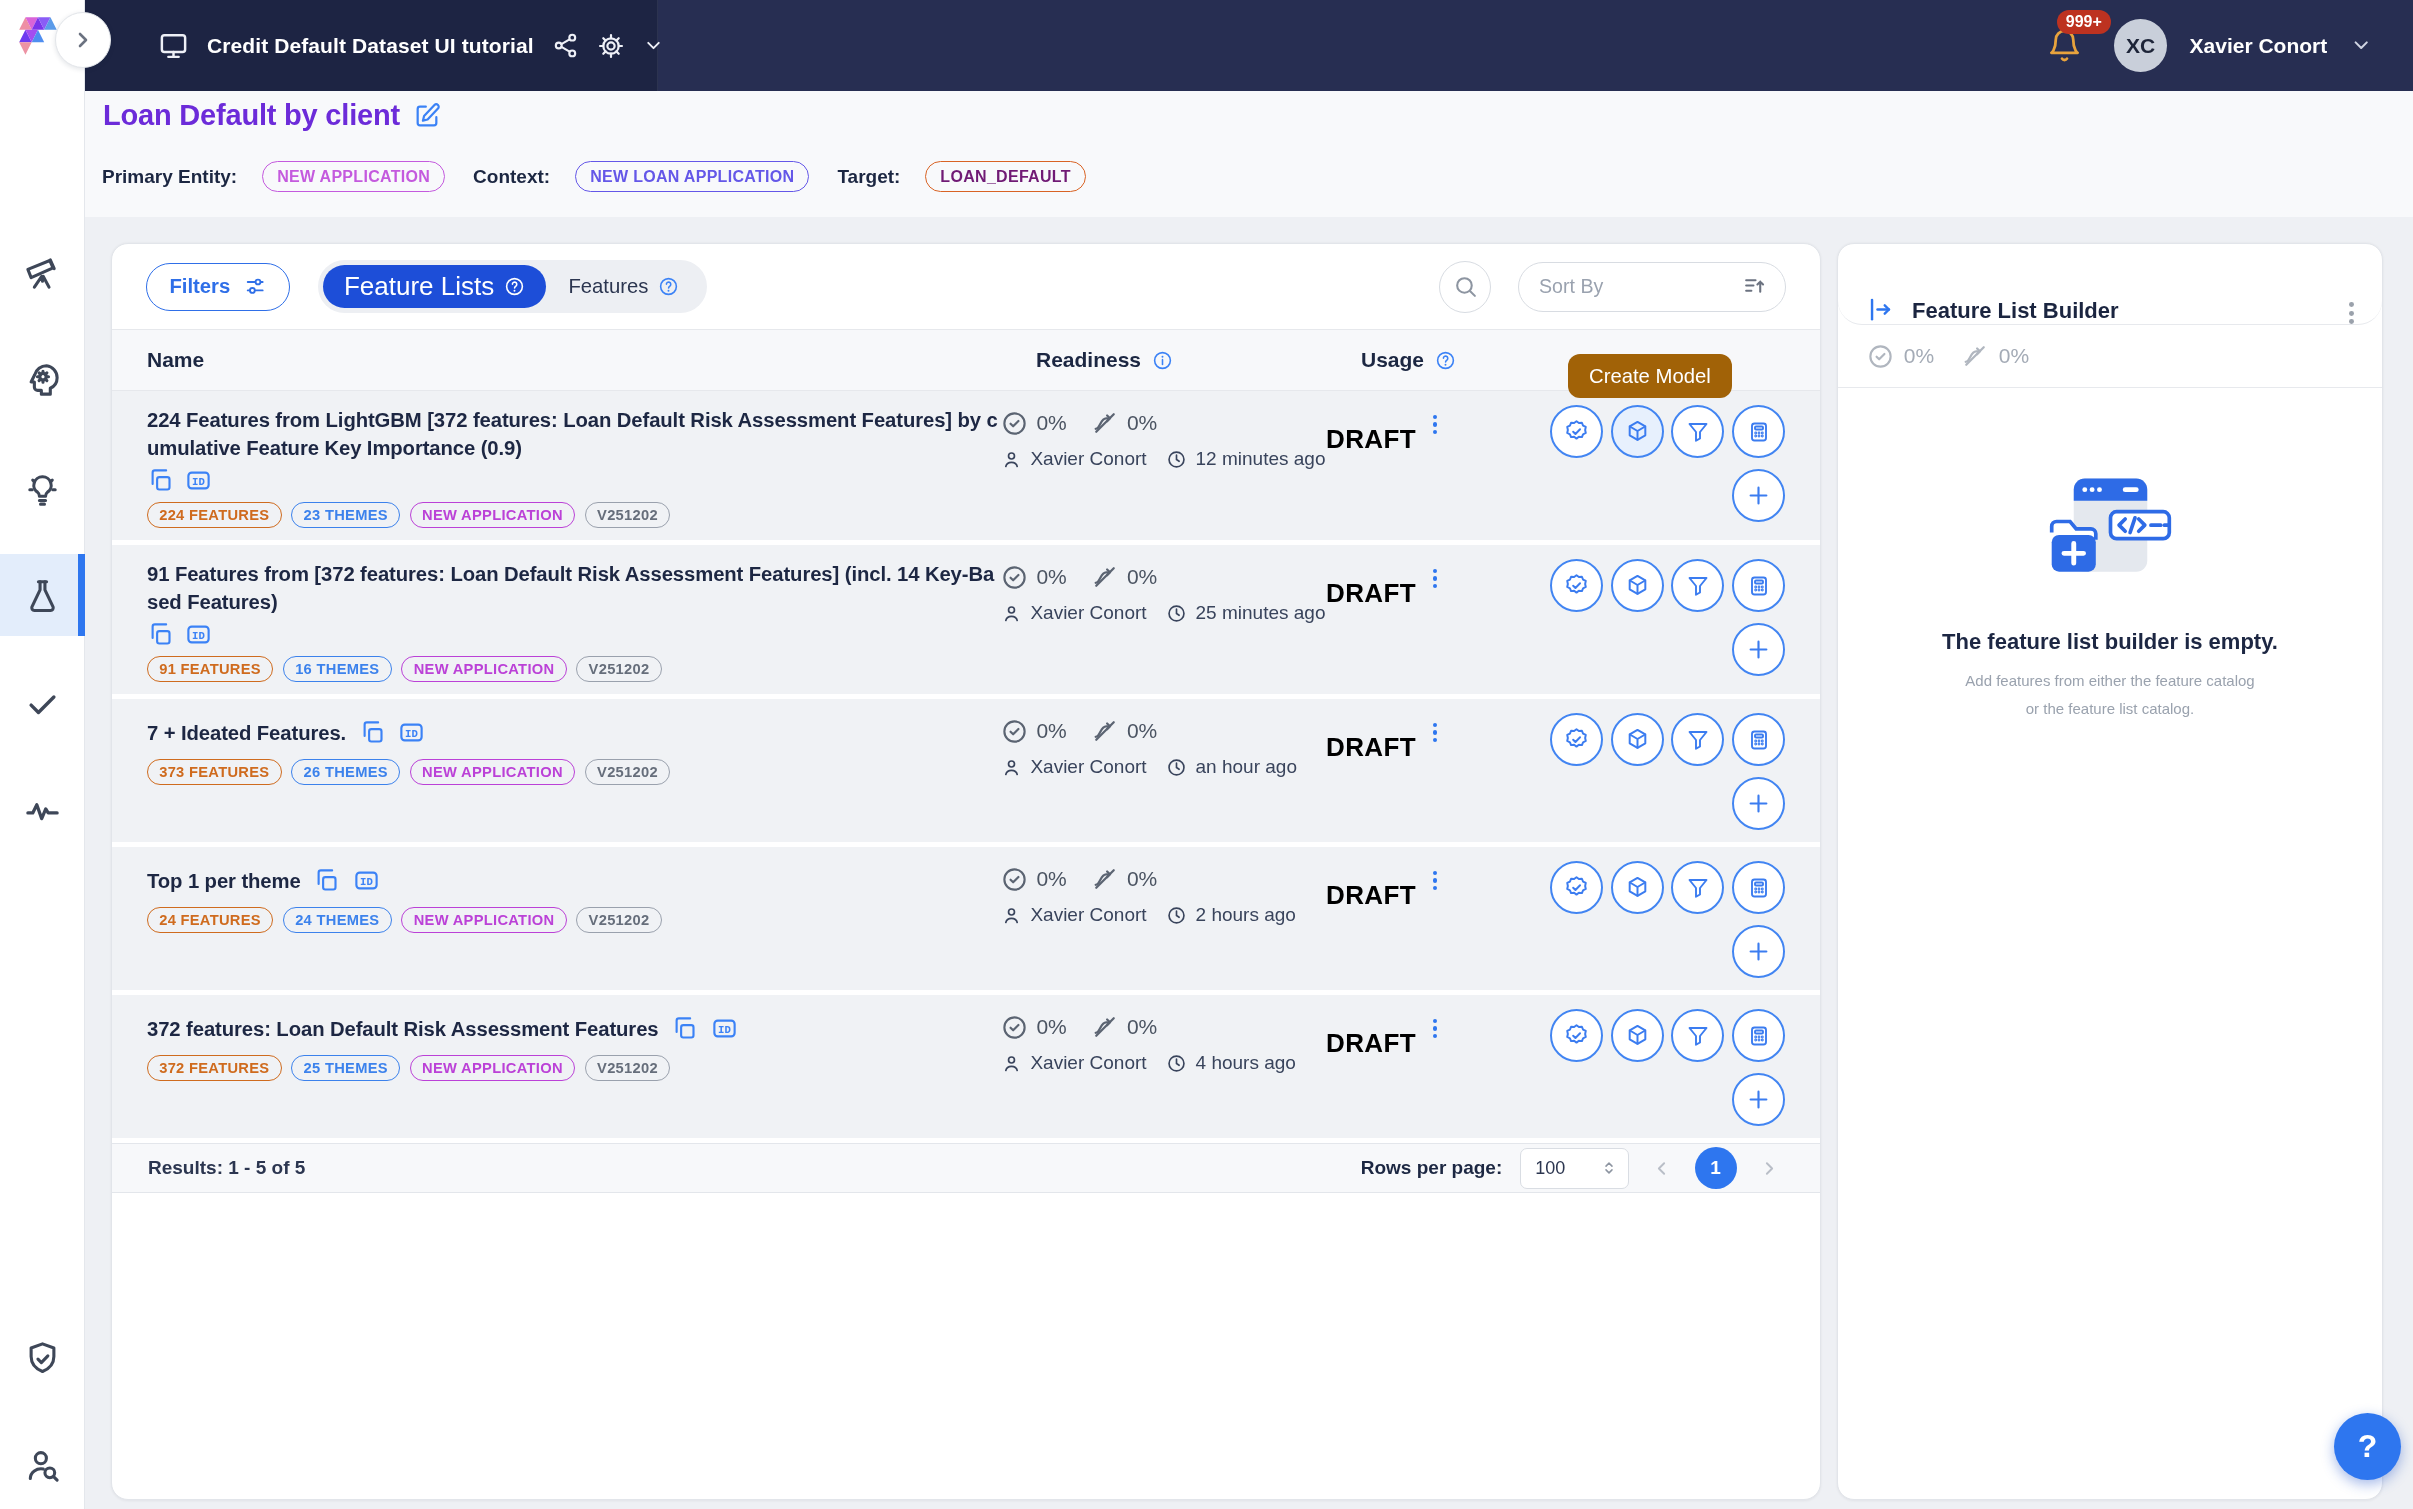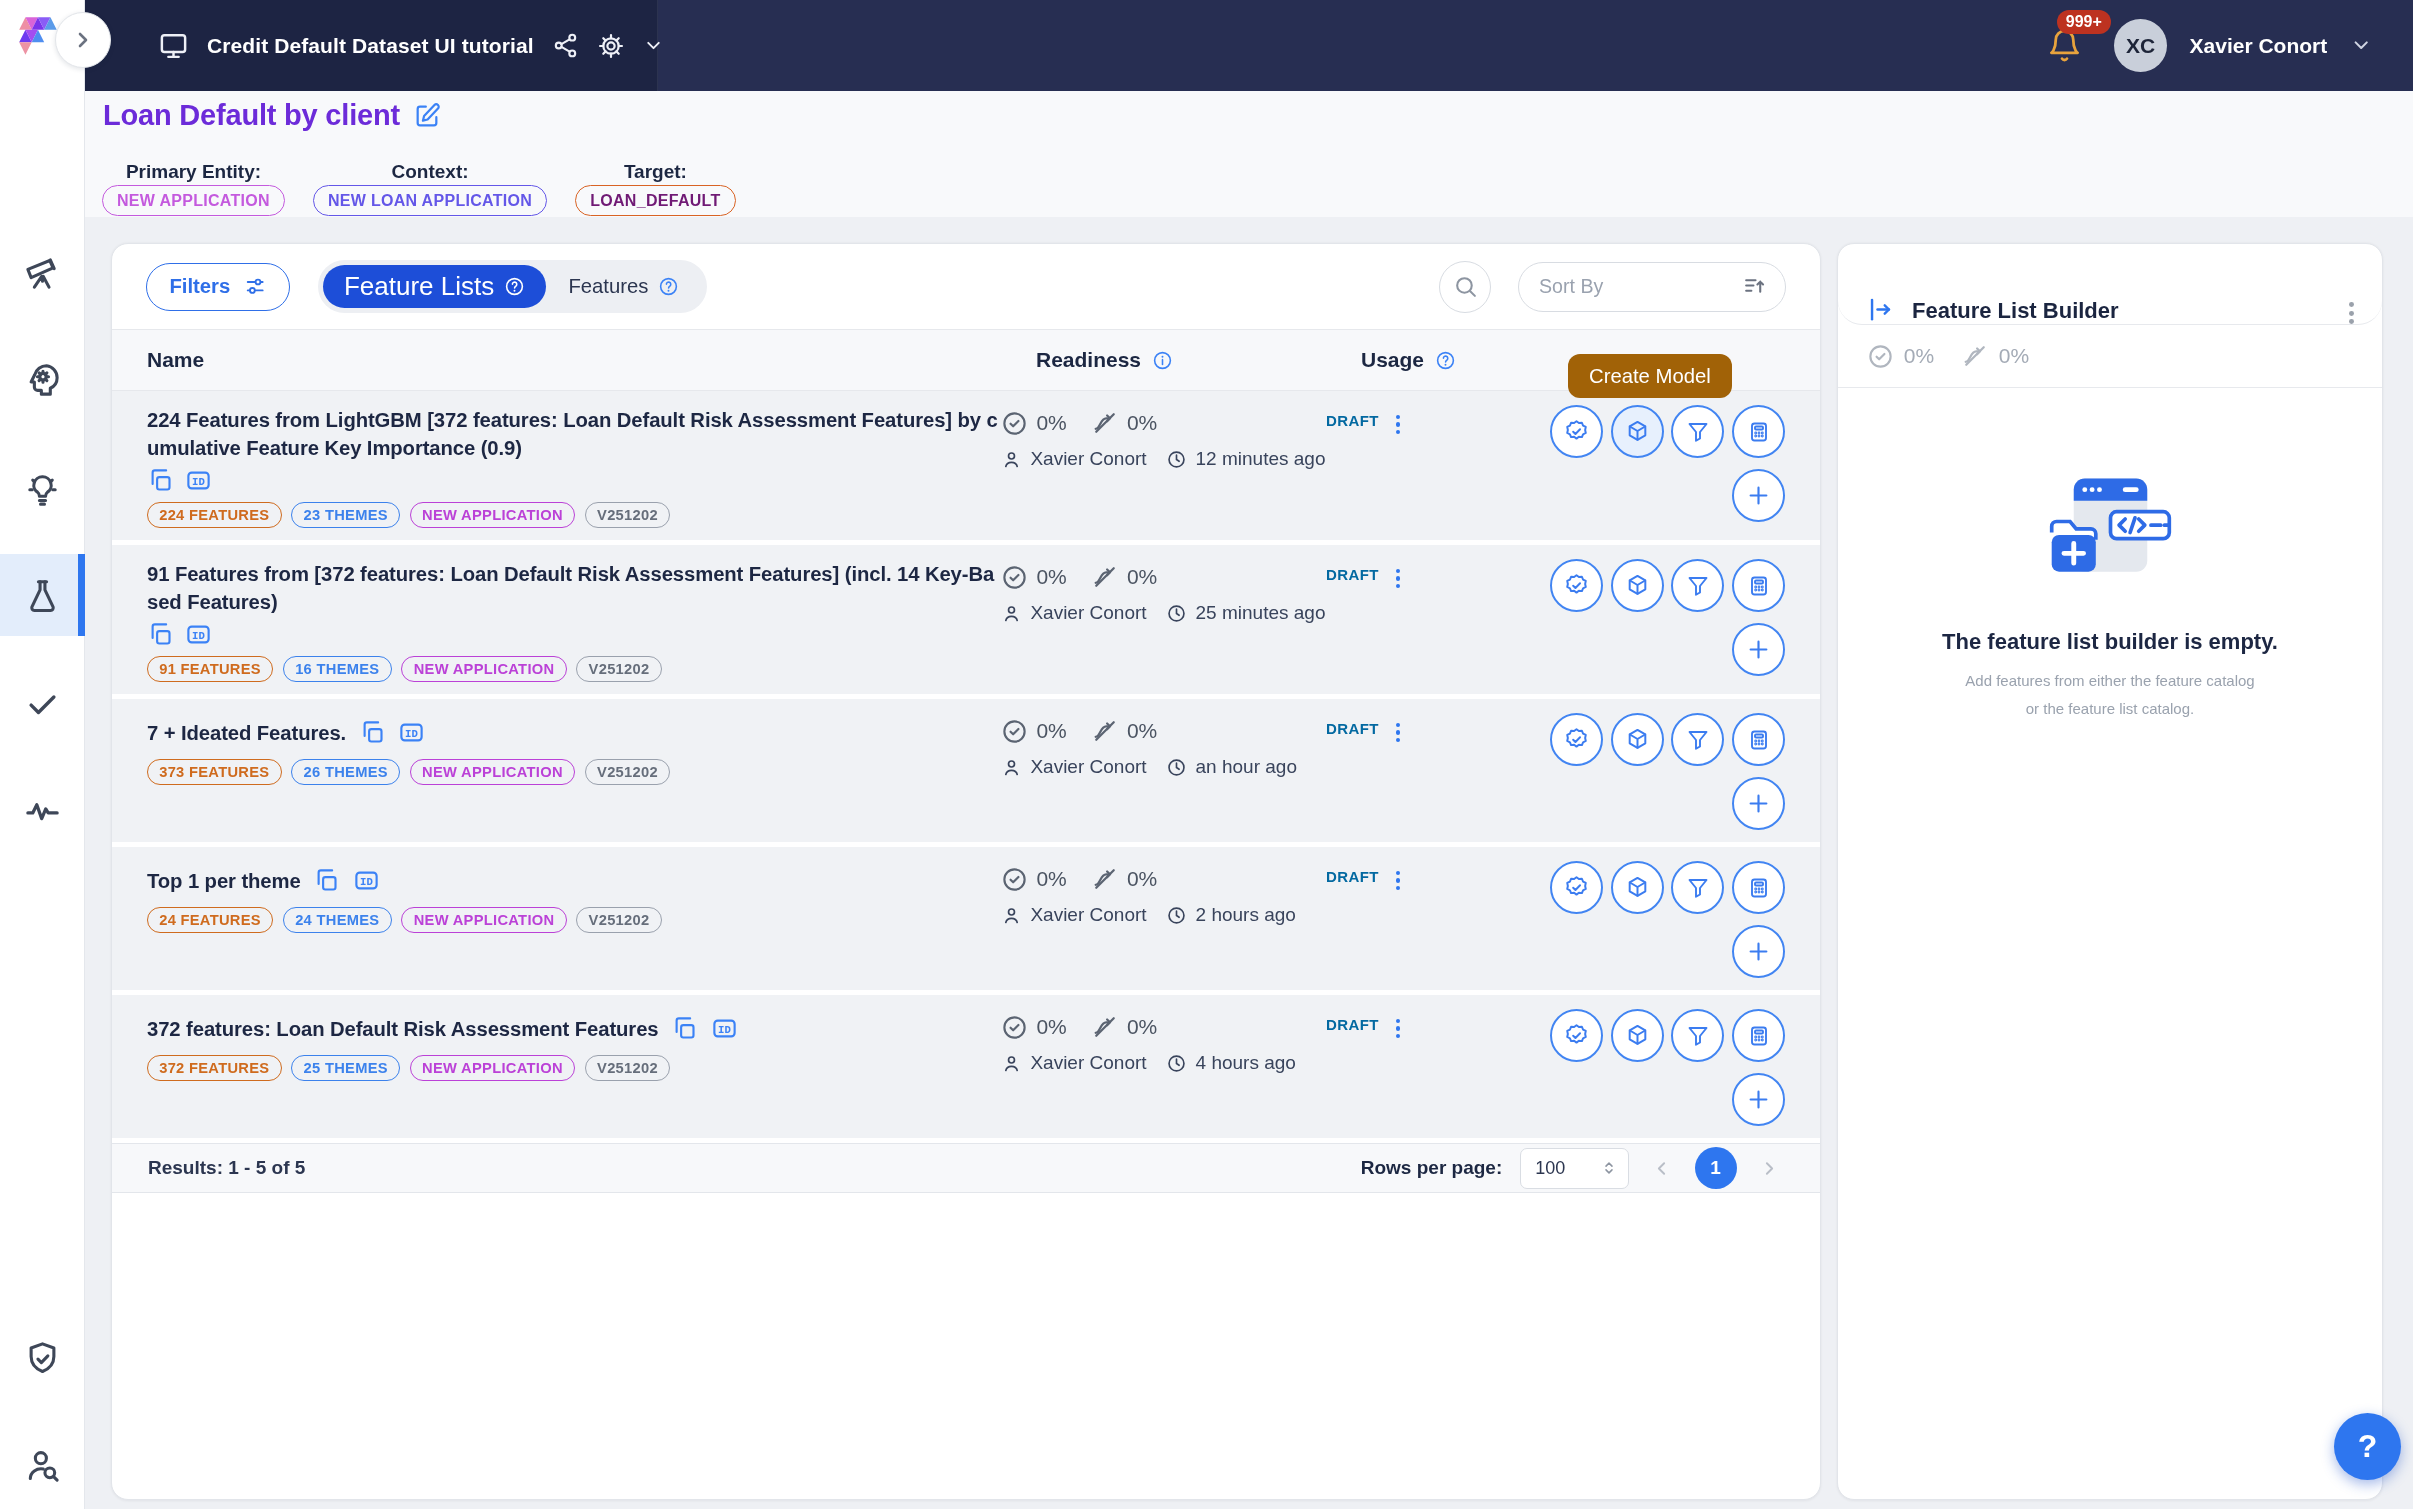--- a/index.html
+++ b/index.html
@@ -28,21 +28,21 @@
     border:0.7px solid #e3e6ea;box-shadow:0 1.4px 5.6px rgba(20,30,60,.12);display:flex;align-items:center;justify-content:center;z-index:9;}
   .s-ico{position:absolute;left:0;width:85px;height:82px;display:flex;align-items:center;justify-content:center;color:#3e4758;}
   .s-ico.active{background:#e3edfb;}
   .s-ico.active::after{content:"";position:absolute;right:0;top:0;width:7px;height:100%;background:#2e76ef;}
 
   
   .titlestrip{position:absolute;left:85px;top:91px;width:2328px;height:126px;background:#f8f9fb;z-index:2;}
   .pagetitle{position:absolute;left:18px;top:8.4px;display:flex;align-items:center;gap:12.6px;}
   .pagetitle h1{margin:0;font-size:29px;font-weight:700;color:#6c2bd9;letter-spacing:-0.2px;}
   .metarow{position:absolute;left:17px;top:70px;display:flex;align-items:center;gap:28px;}
-  .metaitem{display:flex;align-items:center;gap:2px;flex-direction:column;}
+  .metaitem{display:flex;align-items:center;gap:25px;}
   .metalabel{font-size:19px;font-weight:700;color:#1c2742;}
   .pill{display:inline-flex;align-items:center;justify-content:center;border:1.4px solid;border-radius:700px;
     background:transparent;font-weight:700;letter-spacing:0.3px;white-space:nowrap;}
   .mpill{height:31px;padding:0 14px;font-size:16px;}
   .mp-ent{color:#c45ade;border-color:#c45ade;}
   .mp-ctx{color:#6457e8;border-color:#6457e8;}
   .mp-tgt{color:#701a75;border-color:#d96324;}
 
   
   .maincard{position:absolute;left:111px;top:243px;width:1710px;height:1257px;background:#fff;
@@ -81,21 +81,21 @@
   .p-ver{color:#666e7b;border-color:#9aa1ad;}
 
   .c-ready{padding-top:18px;}
   .rline{display:flex;align-items:center;gap:8.4px;color:#5b6472;}
   .pct{font-size:21px;font-weight:500;color:#4b5462;margin-right:15.4px;}
   .mline{display:flex;align-items:center;gap:8.4px;margin-top:11.2px;color:#39445c;}
   .mtxt{font-size:19px;color:#39445c;}
   .mgap{margin-left:11.2px;}
 
   .c-usage{padding-top:21px;display:flex;align-items:flex-start;gap:17px;}
-  .draft{font-size:15px;font-weight:800;color:#0369a1;letter-spacing:0.4px;}
+  .draft{font-size:26px;font-weight:800;color:#000000;letter-spacing:0.4px;margin-top:12px;}
   .kebab{display:flex;flex-direction:column;gap:3.5px;padding-top:2.8px;}
   .kebab i{width:4.2px;height:4.2px;border-radius:50%;background:#2e76ef;display:block;}
   .kebab.gray i{background:#9aa1ab;width:4.9px;height:4.9px;}
 
   .c-act{position:relative;}
   .abtns{position:absolute;top:14px;right:35px;display:flex;gap:7.7px;}
   .abtn{width:53px;height:53px;border-radius:50%;border:2.1px solid #4285f2;background:#fff;
     display:flex;align-items:center;justify-content:center;color:#3b7cf0;}
   .abtn.hl{background:#e7f0fd;}
   .aplus{position:absolute;top:78px;right:35px;}

